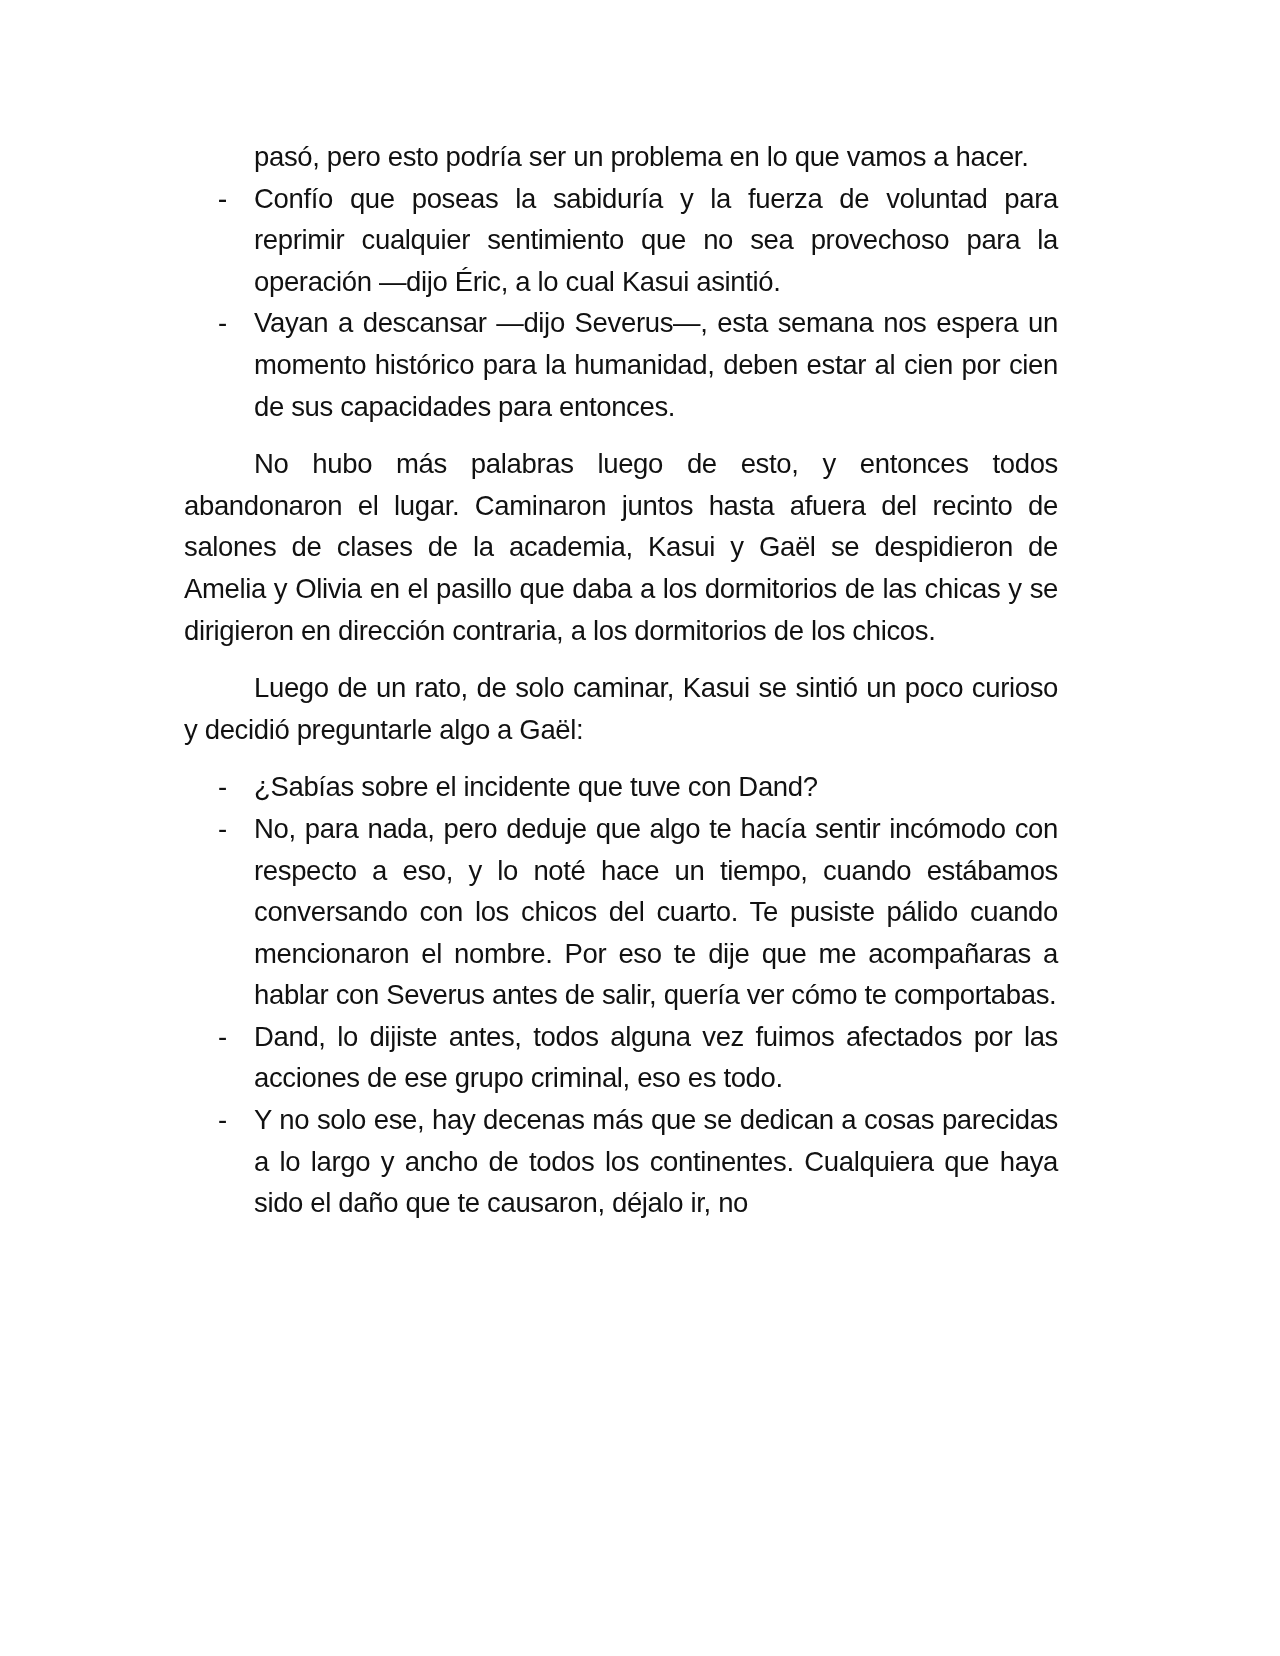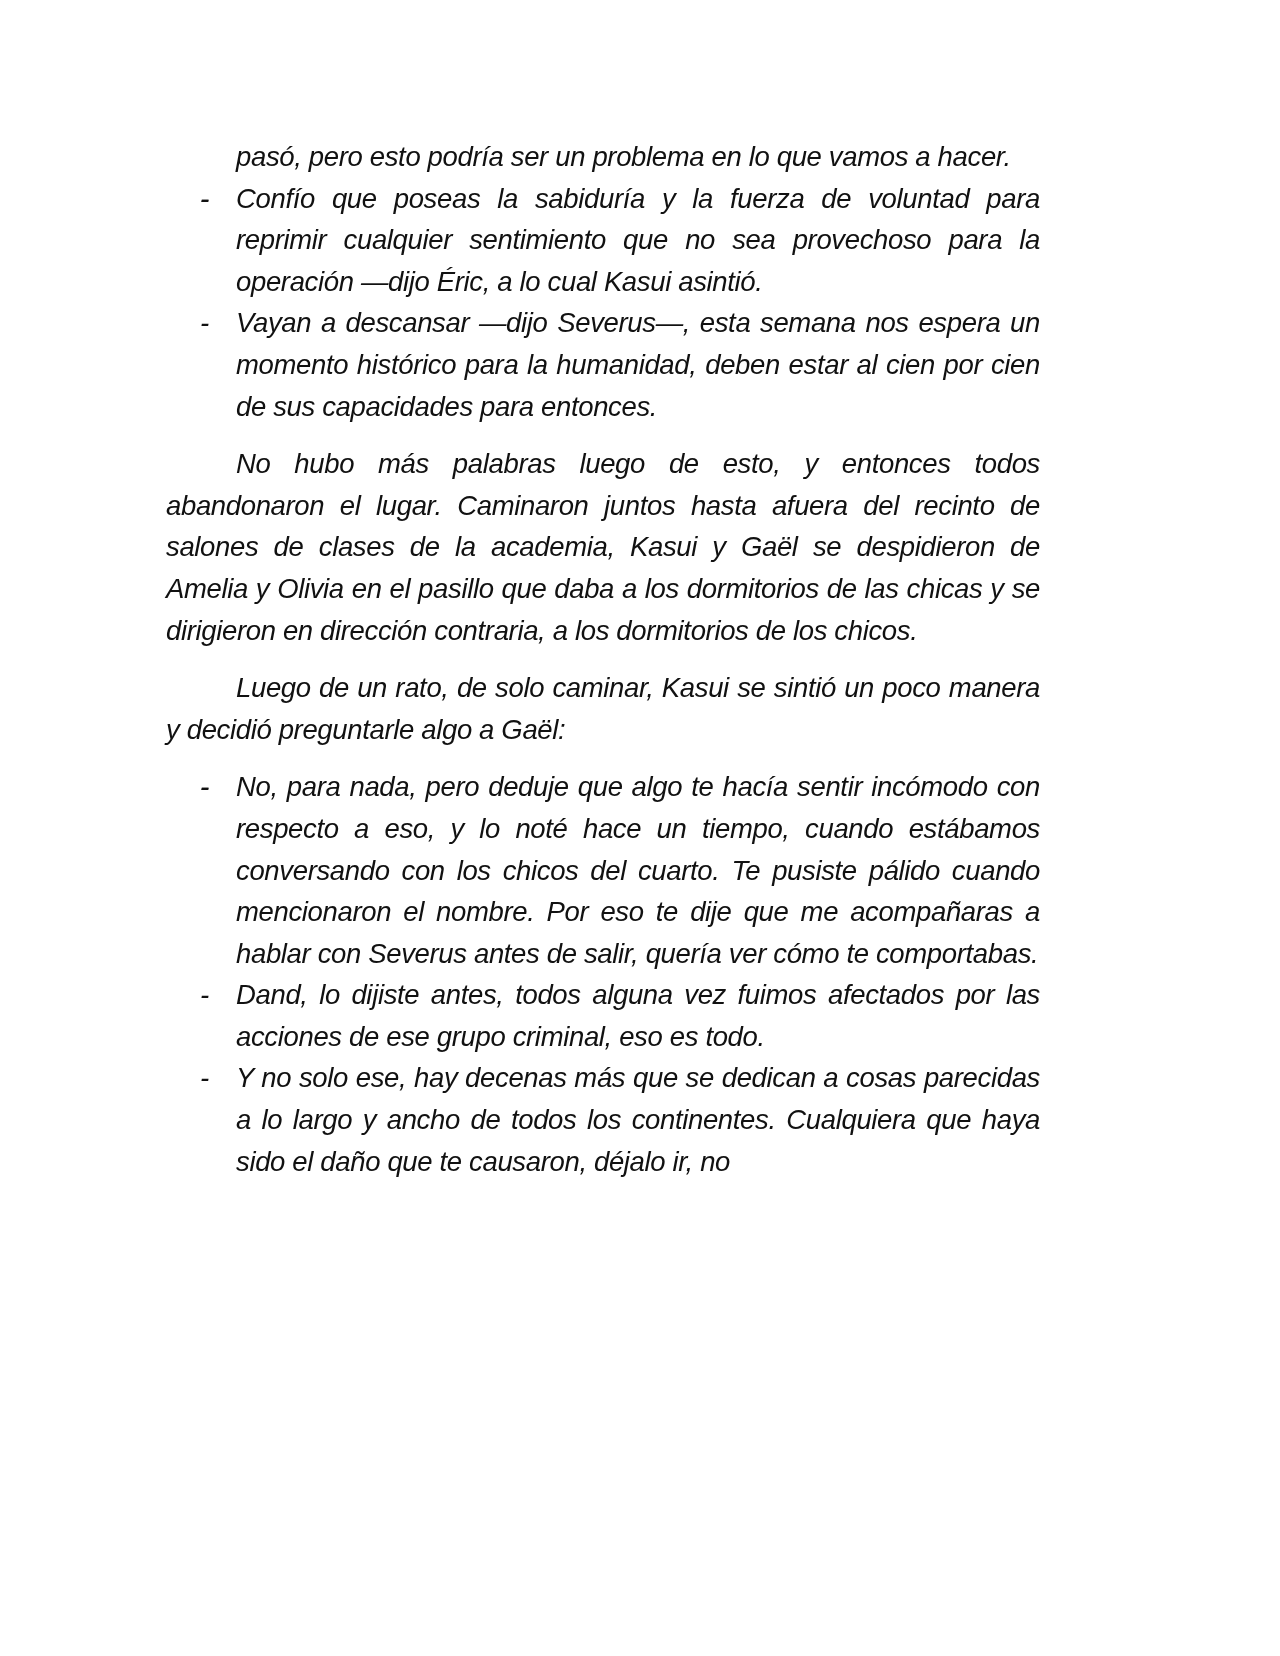--- a/index.html
+++ b/index.html
@@ -10,27 +10,26 @@
     body {
       width: 1280px;
       height: 1656px;
       position: relative;
       overflow: hidden;
       font-family: "Liberation Sans", "DejaVu Sans", sans-serif;
       color: #111111;
     }
     .page {
       position: absolute;
-      left: 166px;
+      left: 184px;
       top: 136px;
       width: 874px;
       font-size: 27.5px;
       line-height: 41.6px;
       letter-spacing: -0.35px;
-      font-style: italic;
     }
     .dialogue {
       list-style: none;
       margin: 0;
       padding: 0;
     }
     .dialogue li {
       position: relative;
       padding-left: 70px;
       text-align: justify;
@@ -68,25 +67,26 @@
       <span>Confío que poseas la sabiduría y la fuerza de voluntad para reprimir cualquier sentimiento que no sea provechoso para la operación —dijo Éric, a lo cual Kasui asintió.</span>
     </li>
     <li>
       <span class="dash">-</span>
       <span>Vayan a descansar —dijo Severus—, esta semana nos espera un momento histórico para la humanidad, deben estar al cien por cien de sus capacidades para entonces.</span>
     </li>
   </ul>
 
   <p class="para">No hubo más palabras luego de esto, y entonces todos abandonaron el lugar. Caminaron juntos hasta afuera del recinto de salones de clases de la academia, Kasui y Gaël se despidieron de Amelia y Olivia en el pasillo que daba a los dormitorios de las chicas y se dirigieron en dirección contraria, a los dormitorios de los chicos.</p>
 
-  <p class="para">Luego de un rato, de solo caminar, Kasui se sintió un poco manera y decidió preguntarle algo a Gaël:</p>
+  <p class="para">Luego de un rato, de solo caminar, Kasui se sintió un poco curioso y decidió preguntarle algo a Gaël:</p>
 
   <ul class="dialogue block-gap">
     <li>
       <span class="dash">-</span>
+      <span>¿Sabías sobre el incidente que tuve con Dand?</span>
     </li>
     <li>
       <span class="dash">-</span>
       <span>No, para nada, pero deduje que algo te hacía sentir incómodo con respecto a eso, y lo noté hace un tiempo, cuando estábamos conversando con los chicos del cuarto. Te pusiste pálido cuando mencionaron el nombre. Por eso te dije que me acompañaras a hablar con Severus antes de salir, quería ver cómo te comportabas.</span>
     </li>
     <li>
       <span class="dash">-</span>
       <span>Dand, lo dijiste antes, todos alguna vez fuimos afectados por las acciones de ese grupo criminal, eso es todo.</span>
     </li>
     <li>

